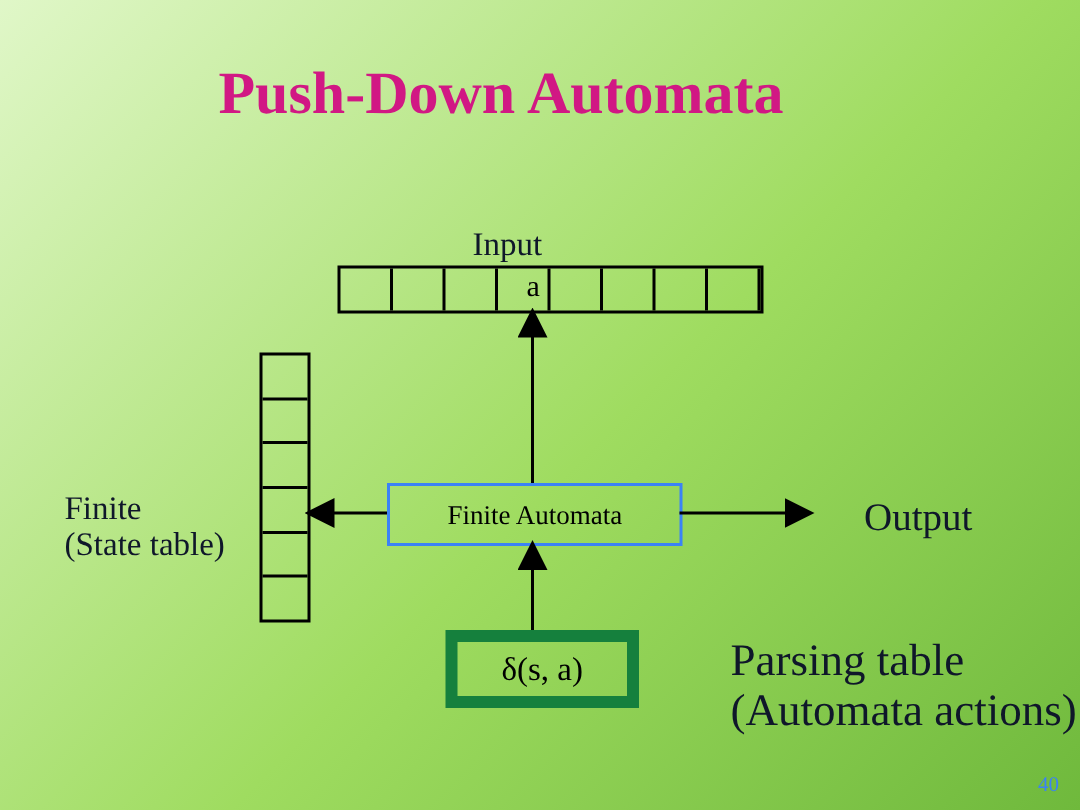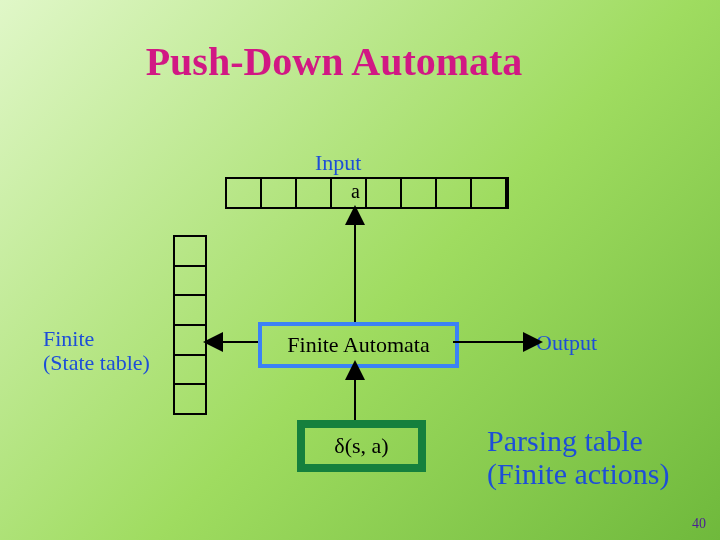--- a/index.html
+++ b/index.html
@@ -1,30 +1,30 @@
 <!DOCTYPE html>
 <html><head>
 <meta charset="utf-8">
 <style>
 html,body{margin:0;padding:0}
 body{width:720px;height:540px;background:linear-gradient(135deg,#e0f7c8 0%,#9fdc60 55%,#6fb93c 100%);font-family:"Times New Roman",Times,serif;position:relative;overflow:hidden}
 .title{position:absolute;top:38px;left:0;width:668px;text-align:center;font-weight:bold;font-size:40px;color:#d11884}
-.slide-num{position:absolute;bottom:8px;right:14px;font-size:14px;color:#4c1d95}
-.lbl{position:absolute;color:#1d4ed8}
+.slide-num{position:absolute;bottom:8px;right:14px;font-size:14px;color:#3b82f6}
+.lbl{position:absolute;color:#0f172a}
 .input-label{top:150px;left:315px;font-size:22px}
 .tape{position:absolute;top:177px;left:225px;width:280px;height:28px;border:2px solid #000;display:flex}
 .tape .cell{flex:1;border-right:2px solid #000}
 .tape .cell:last-child{border-right:none}
 .tape .sym{position:absolute;top:1px;left:124px;font-size:20px}
 .stack-label{top:327px;left:43px;font-size:22px;line-height:1.1}
 .stack{position:absolute;top:235px;left:173px;width:30px;height:176px;border:2px solid #000;display:flex;flex-direction:column}
 .stack .scell{flex:1;border-bottom:2px solid #000}
 .stack .scell:last-child{border-bottom:none}
-.fa-box{position:absolute;top:322px;left:258px;width:193px;height:38px;border:4px solid #3b82f6;font-size:22px;display:flex;align-items:center;justify-content:center}
-.output-label{top:330px;left:536px;font-size:22px}
+.fa-box{position:absolute;top:322px;left:258px;width:193px;height:38px;border:2px solid #3b82f6;font-size:18px;display:flex;align-items:center;justify-content:center}
+.output-label{top:330px;left:576px;font-size:26px}
 .delta-box{position:absolute;top:420px;left:297px;width:113px;height:36px;border:8px solid #15803d;font-size:22px;display:flex;align-items:center;justify-content:center}
 .parse-label{top:424px;left:487px;font-size:30px;line-height:1.1}
 svg.arrow{position:absolute;overflow:visible}
 </style>
 </head>
 <body>
 
 <div class="title">Push-Down Automata</div>
 
 <div class="lbl input-label">Input</div>
@@ -56,21 +56,21 @@
 </div>
 
 <div class="fa-box">Finite Automata</div>
 
 <div class="lbl output-label">Output</div>
 
 <div class="delta-box">δ(s, a)</div>
 
 <div class="lbl parse-label">
   <span>Parsing table</span><br>
-  <span>(Finite actions)</span>
+  <span>(Automata actions)</span>
 </div>
 
 <svg class="arrow" style="left:340px;top:207px" width="30" height="115">
   <defs>
       <marker id="ah1" markerWidth="10" markerHeight="10" refX="5" refY="5" orient="auto">
         <path d="M0,0 L10,5 L0,10 Z" fill="#000"></path>
       </marker>
     </defs>
   <line x1="15" y1="115" x2="15" y2="8" stroke="#000" stroke-width="2" marker-end="url(#ah1)"></line>
 </svg>

